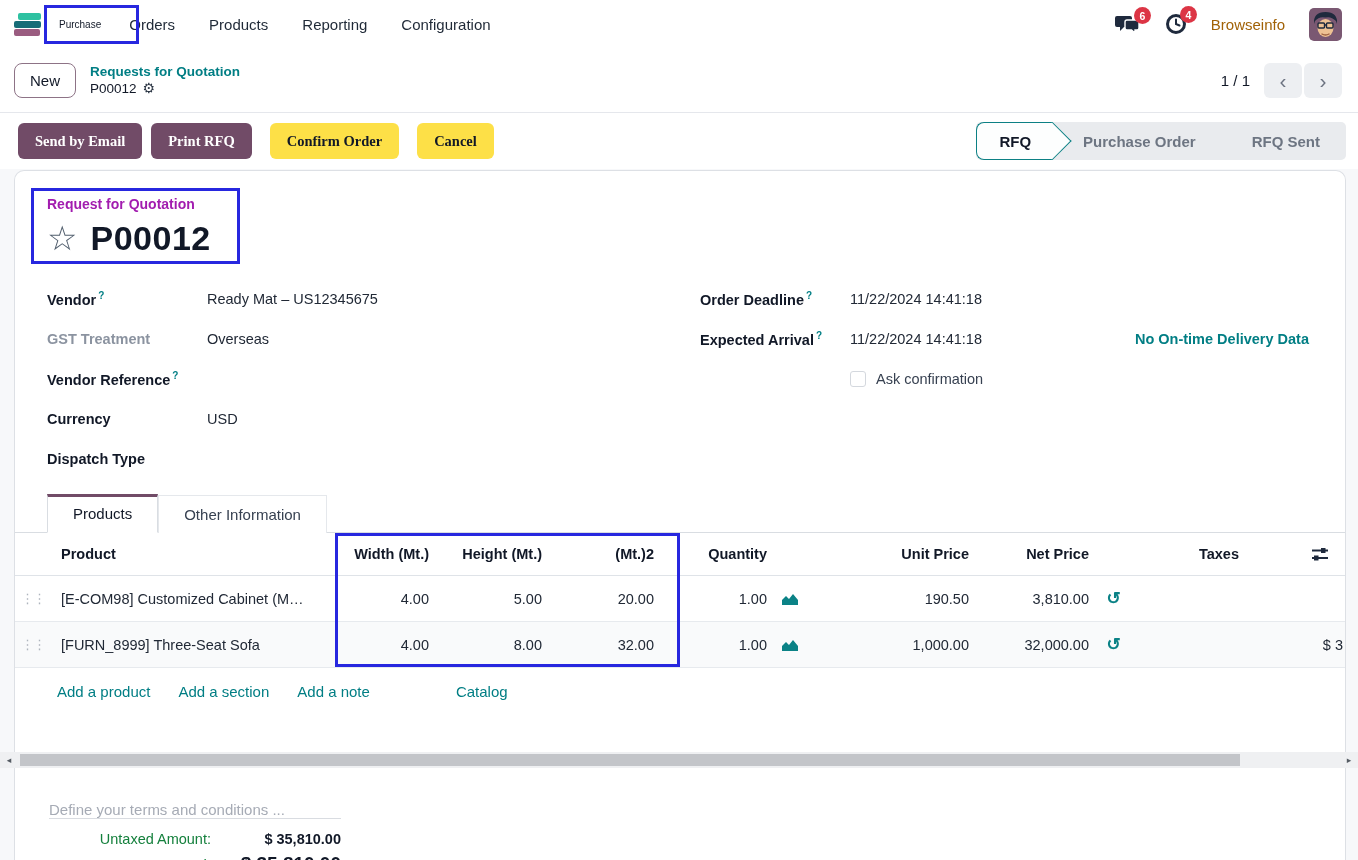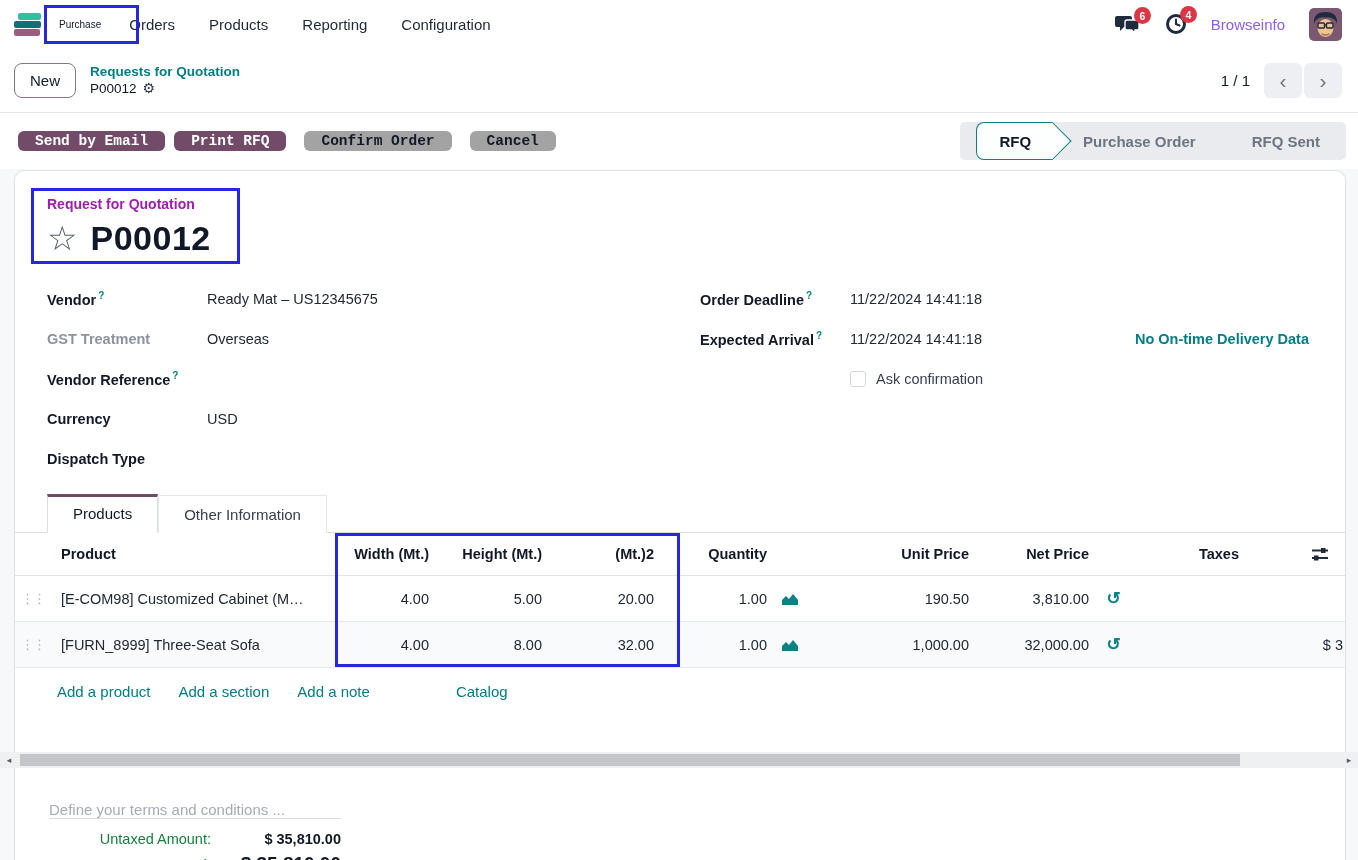--- a/index.html
+++ b/index.html
@@ -16,49 +16,49 @@
   .bar2 { background:#176d78; width:27px; }
   .bar3 { background:#9a5c80; width:26px; }
   .app-name { font-size:10px; color:#111827; padding:4px 6px; cursor:pointer; }
   .menu { display:flex; align-items:center; gap:34px; margin-left:22px; font-size:15px; color:#1f2937; }
   .menu span { cursor:pointer; }
   .nav-right { margin-left:auto; display:flex; align-items:center; gap:24px; }
   .icon-wrap { position:relative; display:inline-flex; cursor:pointer; }
   .badge { position:absolute; top:-7px; right:-10px; min-width:17px; height:17px; padding:0 4px;
            background:#dc3545; color:#fff; font-size:10.5px; font-weight:700; border-radius:9px;
            display:flex; align-items:center; justify-content:center; }
-  .user-name { font-size:15px; color:#8b5cf6; cursor:pointer; }
+  .user-name { font-size:15px; color:#a16207; cursor:pointer; }
   .avatar { display:inline-flex; border-radius:5px; overflow:hidden; cursor:pointer; }
 
   
   .breadcrumb-row { height:64px; display:flex; align-items:center; padding:0 16px 0 14px; background:#fff; }
   .btn-new { background:#fff; border:1px solid #8d7386; border-radius:8px; padding:8px 15px;
              font-size:15px; color:#111827; font-family:inherit; cursor:pointer; }
   .crumbs { margin-left:14px; display:flex; flex-direction:column; gap:1px; }
   .crumb-parent { color:#017e84; font-size:13.5px; font-weight:600; text-decoration:none; cursor:pointer; }
   .crumb-current-row { display:flex; align-items:center; gap:6px; font-size:13.5px; color:#111827; }
   .gear { font-size:14px; color:#2c3645; cursor:pointer; }
   .pager { margin-left:auto; display:flex; align-items:center; gap:14px; }
   .pager-count { font-size:15px; color:#111827; }
   .pager-btns { display:flex; gap:2px; }
   .pager-btn { width:38px; height:35px; background:#edeff2; border:none; border-radius:6px;
                color:#6b7280; font-size:21px; line-height:1; cursor:pointer; font-family:inherit; }
 
   
   .action-row { height:57px; display:flex; align-items:center; gap:9px; padding:0 12px 0 18px;
                 border-top:1px solid #e5e7ec; background:#fff; }
-  .btn { height:20px; padding:0 17px; border:none; border-radius:6px; font-size:14.5px; font-weight:600;
-         font-family:Liberation Mono, monospace; cursor:pointer; }
+  .btn { height:36px; padding:0 17px; border:none; border-radius:6px; font-size:14.5px; font-weight:600;
+         font-family:Liberation Serif, serif; cursor:pointer; }
   .btn.primary { background:#714B67; color:#fff; }
-  .btn.secondary { background:#a3a3a3; color:#111827; }
+  .btn.secondary { background:#fde047; color:#111827; }
   .btn.gap { margin-left:9px; }
 
   
   .statusbar { margin-left:auto; display:flex; align-items:stretch; height:38px; background:#e9ebee;
-               border-radius:5px; font-size:15px;padding-left:16px; }
+               border-radius:5px; font-size:15px; }
   .step { position:relative; display:flex; align-items:center; padding:0 26px 0 30px; color:#6d7582;
           font-weight:600; cursor:pointer; }
   .step span { position:relative; z-index:2; }
   .step.active { background:#fdfefe; border:1.5px solid #0c8084; border-right:none;
                  border-radius:8px 0 0 8px; color:#111827; font-weight:700; padding:0 22px 0 22px; z-index:3; }
   .step.active::after { content:''; position:absolute; top:50%; right:-13px; width:26px; height:26px;
                  transform:translateY(-50%) rotate(45deg); background:#fdfefe;
                  border-top:1.5px solid #0c8084; border-right:1.5px solid #0c8084; z-index:1; }
   .step.mid::after { content:''; position:absolute; top:50%; right:-13px; width:26px; height:26px;
                  transform:translateY(-50%) rotate(45deg);

